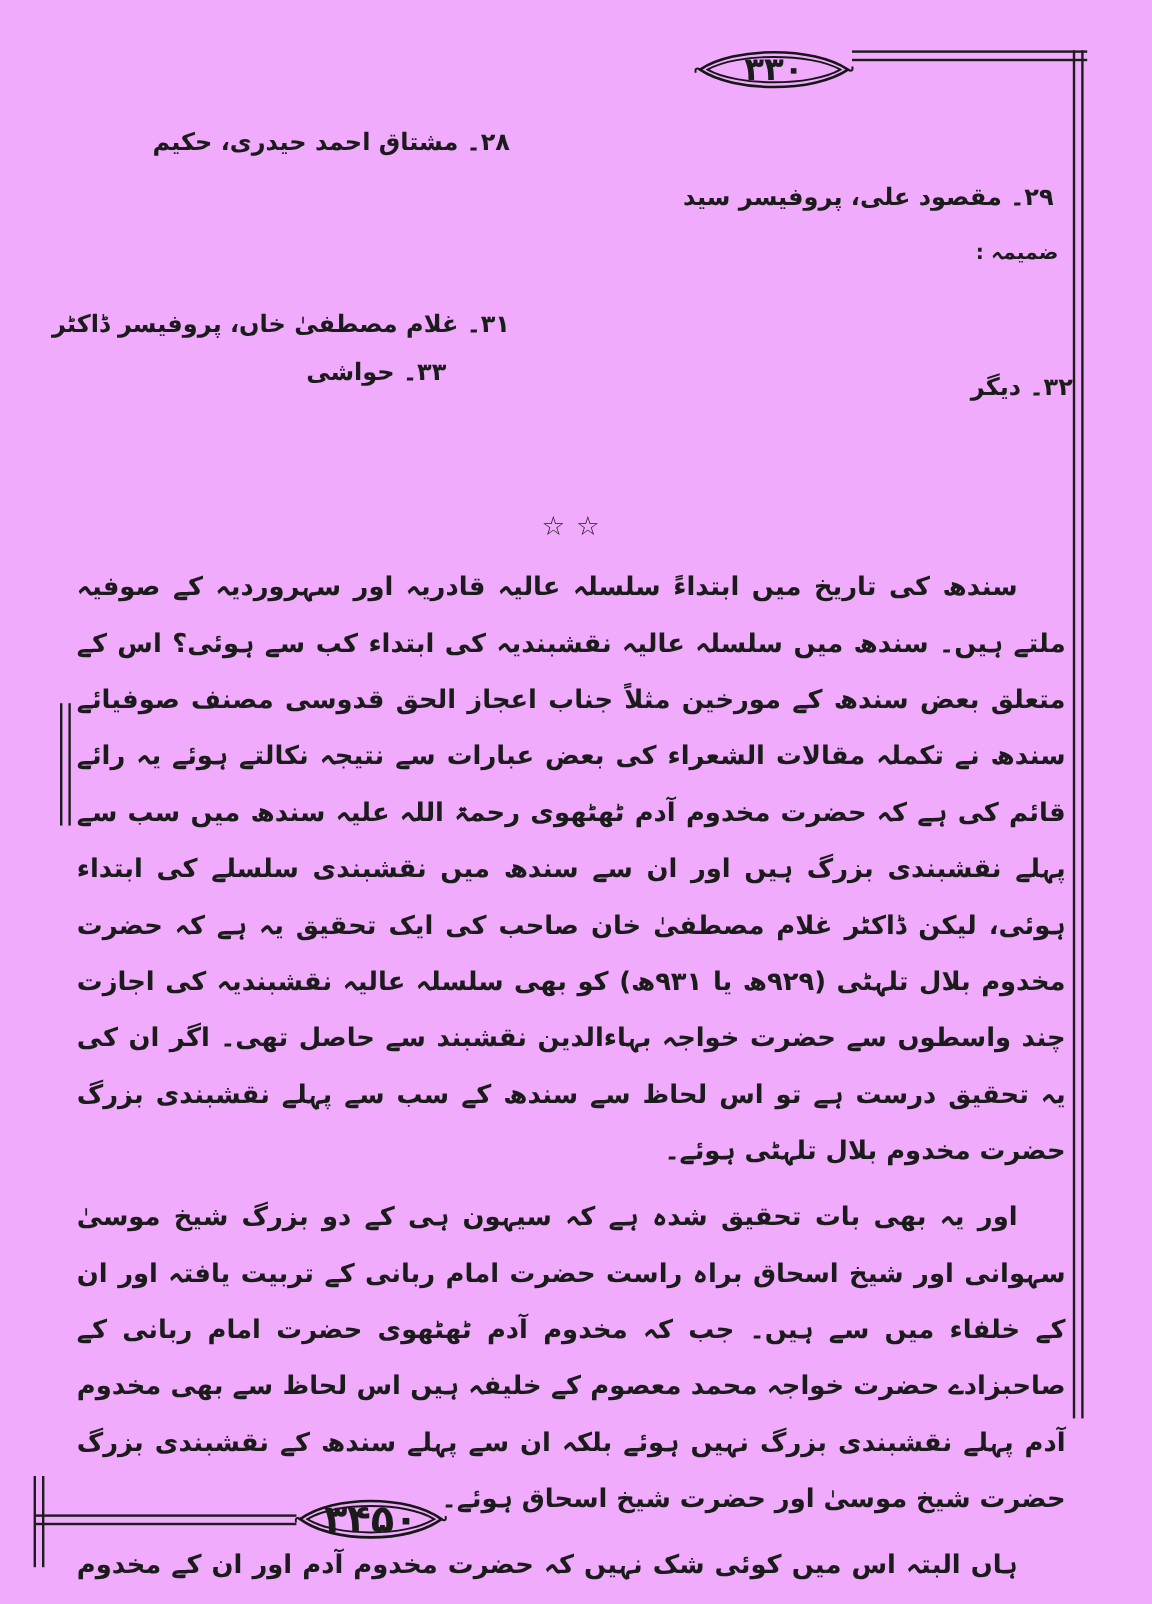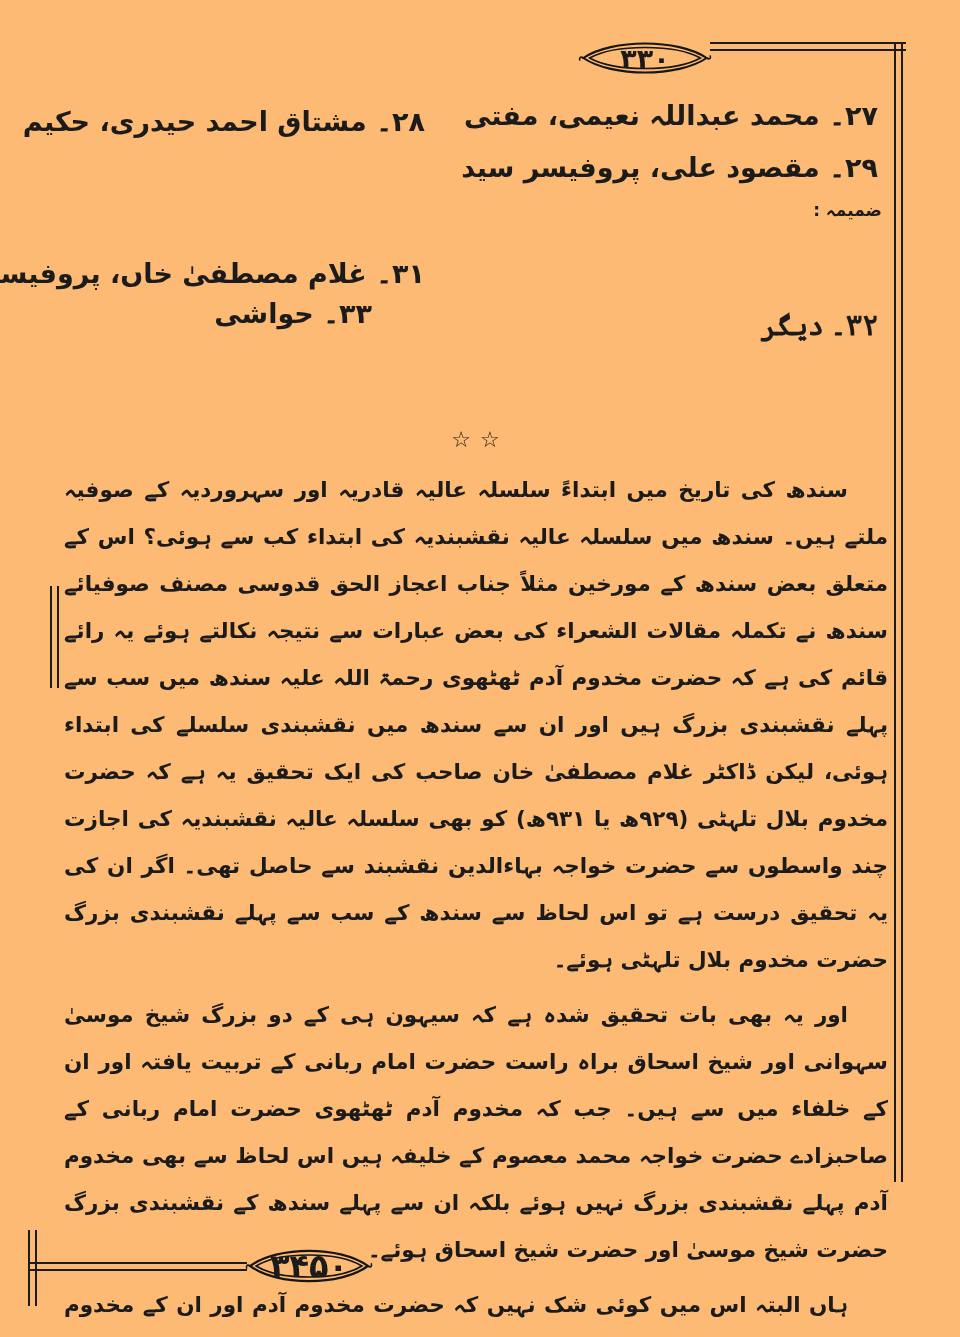--- a/index.html
+++ b/index.html
@@ -1,21 +1,21 @@
 <!DOCTYPE html>
 <html lang="ur"><head>
 <meta charset="utf-8">
 <style>
   * { margin:0; padding:0; box-sizing:border-box; }
   html,body { background:#ffffff; }
   .page {
     position:relative;
     width:960px; height:1337px;
     margin:0 auto;
-    background:#fdba74;
+    background:#f0abfc;
     color:#1b1b1b;
     font-family:"DejaVu Sans", sans-serif;
     overflow:hidden;
   }
   
   .hrule {
     position:absolute; height:9px;
     border-top:2px solid #1c1c1c;
     border-bottom:2px solid #1c1c1c;
   }
@@ -41,29 +41,29 @@
   .top-cartouche    { left:578px; top:36px;   width:134px; height:44px; }
   .top-cartouche .num    { font-size:27px; letter-spacing:3px; }
   .bottom-cartouche { left:245px; top:1243px; width:128px; height:46px; }
   .bottom-cartouche .num { font-size:32px; letter-spacing:2px; }
 
   
   .entry {
     position:absolute;
     direction:rtl; unicode-bidi:isolate;
     white-space:nowrap;
-    font-size:27px; font-weight:bold;
+    font-size:20px; font-weight:bold;
   }
   .e27 { top:100px; right:82px;  }
   .e28 { top:106px; right:535px; }
   .e29 { top:152px; right:82px;  }
   .appendix { top:200px; right:78px; font-size:17px; }
   .e30 { top:258px; right:82px;  }
   .e31 { top:258px; right:535px; }
-  .e32 { top:310px; right:82px;font-family:Liberation Serif, serif;  }
+  .e32 { top:310px; right:66px;  }
   .e33 { top:298px; right:588px; }
 
   .heading {
     position:absolute; top:372px; left:0; width:100%;
     text-align:center; direction:rtl;
     font-size:31px; font-weight:bold;
   }
   .stars {
     position:absolute; top:427px; left:0; width:100%;
     text-align:center;
@@ -95,21 +95,20 @@
   <div class="cartouche top-cartouche">
     <svg viewBox="0 0 150 50" preserveAspectRatio="none">
       <path d="M6,25 C38,3 112,3 144,25 C112,47 38,47 6,25 Z" fill="none" stroke="#161616" stroke-width="2.4"></path>
       <path d="M13,25 C41,9 109,9 137,25 C109,41 41,41 13,25 Z" fill="none" stroke="#161616" stroke-width="1.8"></path>
       <path d="M6,25 c-3,-2 -5,-1 -4,3" fill="none" stroke="#161616" stroke-width="1.8"></path>
       <path d="M144,25 c3,2 5,1 4,-3" fill="none" stroke="#161616" stroke-width="1.8"></path>
     </svg>
     <span class="num">۳۳۰</span>
   </div>
 
-  <div class="entry e27">۲۷۔ محمد عبداللہ نعیمی، مفتی</div>
   <div class="entry e28">۲۸۔ مشتاق احمد حیدری، حکیم</div>
   <div class="entry e29">۲۹۔ مقصود علی، پروفیسر سید</div>
   <div class="entry appendix">ضمیمہ :</div>
   <div class="entry e31">۳۱۔ غلام مصطفیٰ خاں، پروفیسر ڈاکٹر</div>
   <div class="entry e32">۳۲۔ دیگر</div>
   <div class="entry e33">۳۳۔ حواشی</div>
 
   <div class="stars">☆☆</div>
 
   <div class="bodytext">

